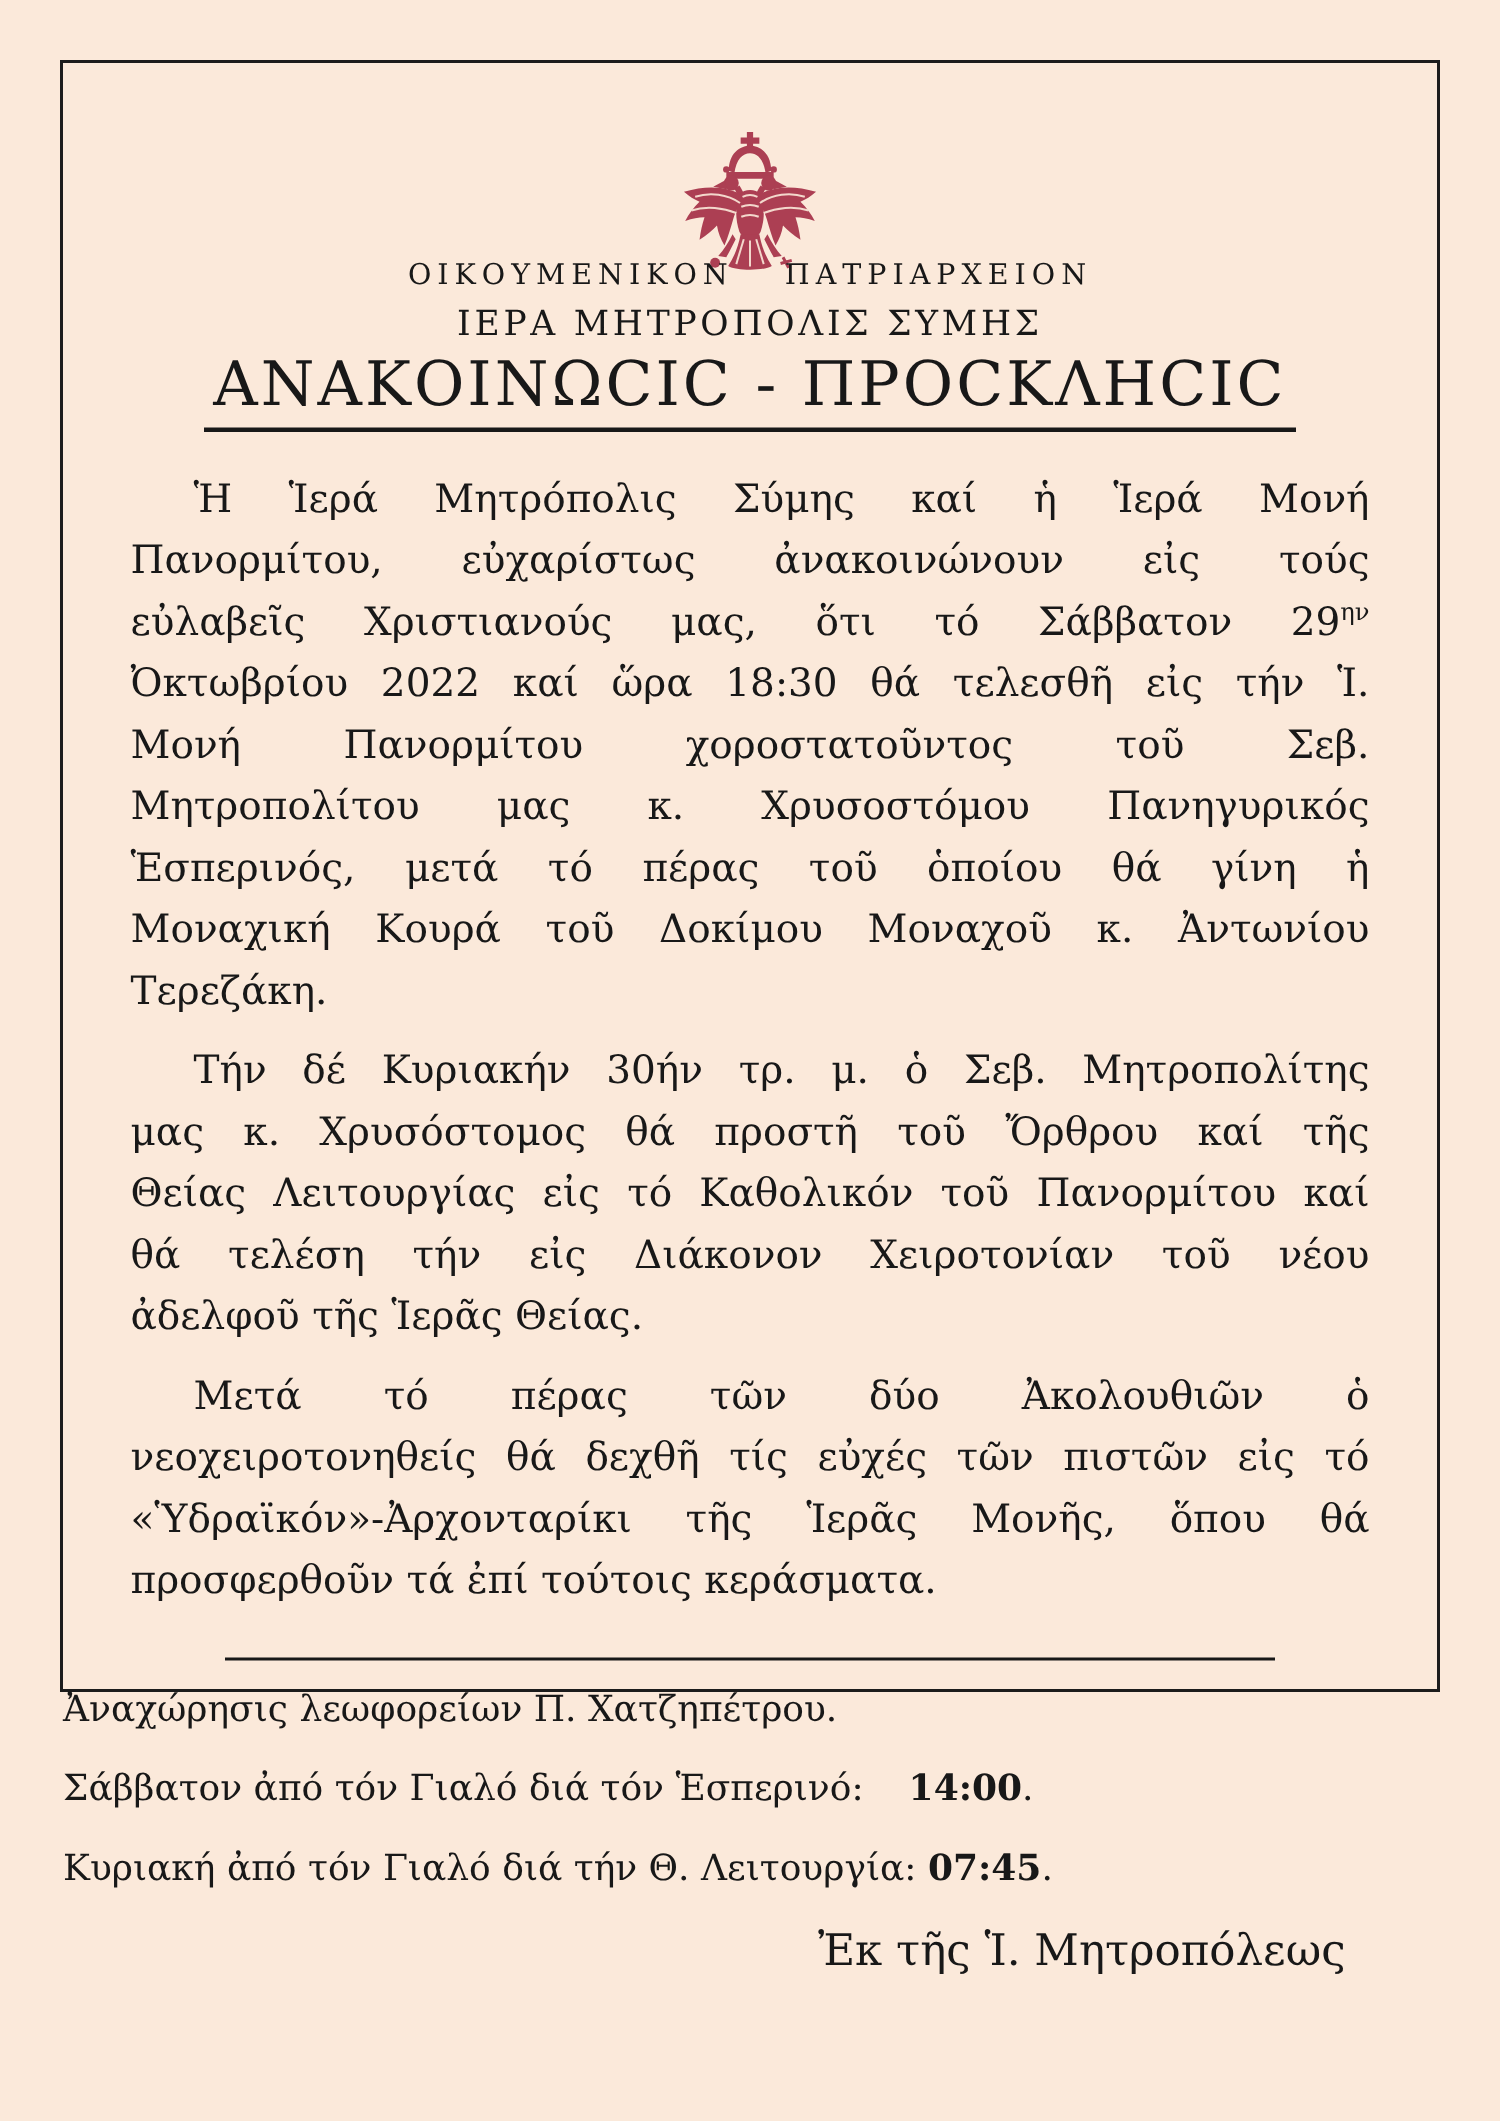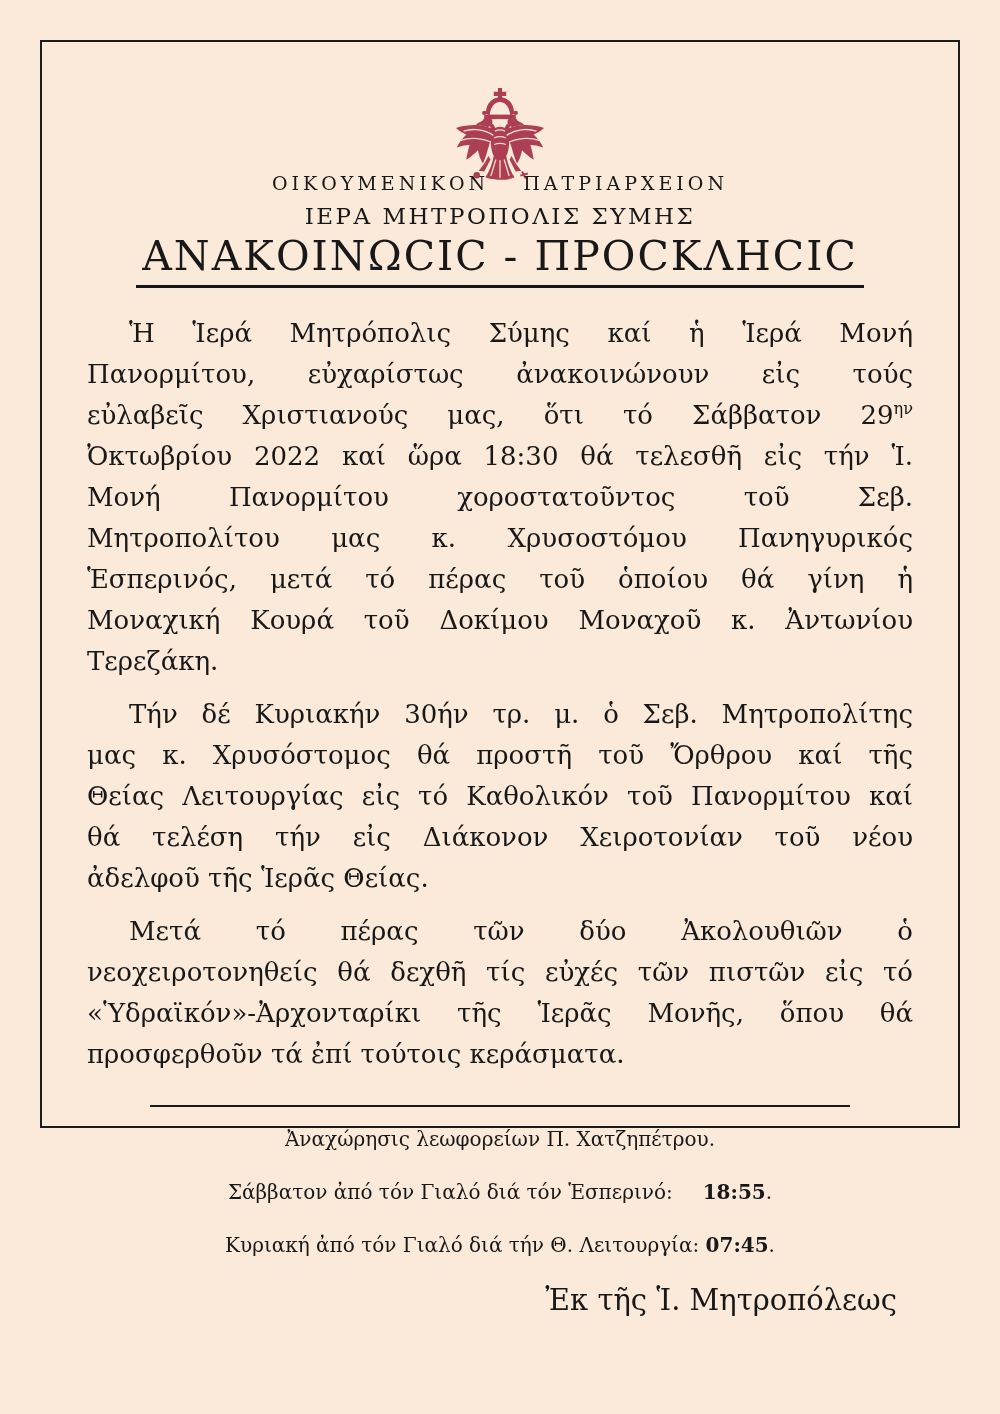--- a/index.html
+++ b/index.html
@@ -40,21 +40,21 @@
   
   .textblock{width:826px;margin:25px auto 0;font-size:26px;line-height:41px;}
   .para{margin-top:12px;}
   .para:first-child{margin-top:0;}
   .jline{text-align:justify;text-align-last:justify;}
   .jline.first{text-indent:42px;}
   .lline{text-align:left;}
   .supn{font-size:0.62em;vertical-align:super;line-height:0;}
   
   .rule{width:700px;border:0;border-top:2px solid var(--text);margin:30px auto 0;}
-  .schedule{text-align:center;font-size:20px;margin-top:2px;}
+  .schedule{font-size:24px;margin-top:2px;}
   .schedule-row{margin-top:11px;line-height:42px;}
   .time{font-weight:bold;}
   .time-sat{margin-left:30px;}
   .signature{
     width:826px;margin:14px auto 0;text-align:right;
     font-size:29px;line-height:40px;padding-right:16px;box-sizing:border-box;
   }
 </style>
 </head>
 <body>
@@ -148,21 +148,21 @@
       <div class="lline">προσφερθοῦν τά ἐπί τούτοις κεράσματα.</div>
     </div>
 
   </div>
 
   <hr class="rule">
 
   <div class="schedule">
     <div class="schedule-row">Ἀναχώρησις λεωφορείων Π. Χατζηπέτρου.</div>
     <div class="schedule-row">
-      <span>Σάββατον ἀπό τόν Γιαλό διά τόν Ἑσπερινό:</span><span class="time time-sat">18:55</span><span>.</span>
+      <span>Σάββατον ἀπό τόν Γιαλό διά τόν Ἑσπερινό:</span><span class="time time-sat">14:00</span><span>.</span>
     </div>
     <div class="schedule-row">
       <span>Κυριακή ἀπό τόν Γιαλό διά τήν Θ. Λειτουργία:</span> <span class="time">07:45</span><span>.</span>
     </div>
   </div>
 
   <div class="signature">Ἐκ τῆς Ἱ. Μητροπόλεως</div>
 
 </div>
 

